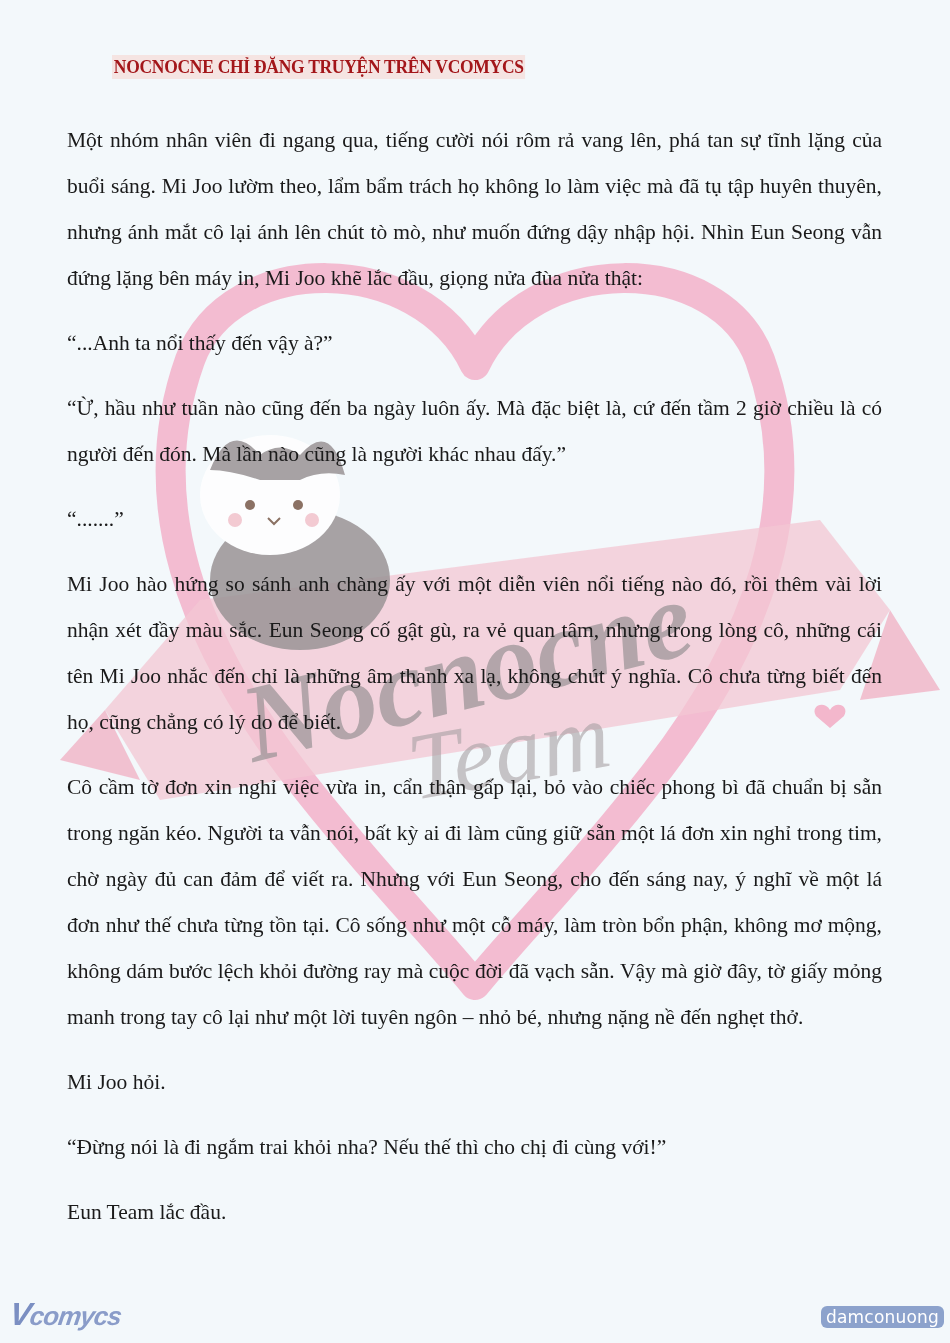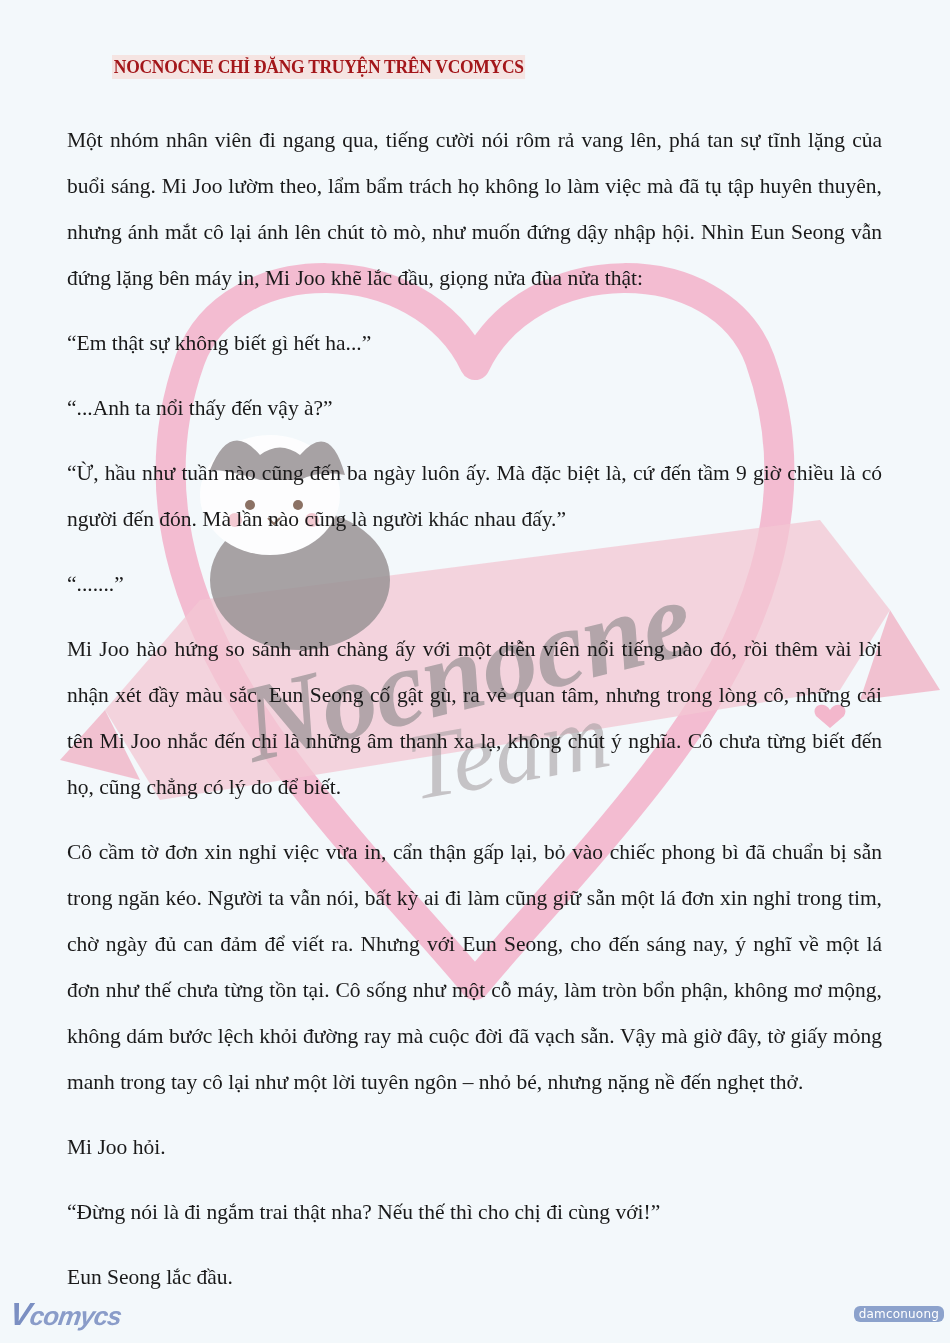--- a/index.html
+++ b/index.html
@@ -26,21 +26,21 @@
     .para { margin: 0 0 19px 0; text-align: justify; }
     .footer-logo {
       position: absolute; left: 10px; top: 1296px; z-index: 2;
       font-family: "Liberation Sans", sans-serif; font-style: italic; font-weight: bold;
       font-size: 26px; color: #8a9cc9; letter-spacing: -1px;
       transform: skewX(-8deg);
     }
     .footer-logo .v { font-size: 32px; color: #7b8fc2; }
     .footer-badge {
       position: absolute; right: 6px; top: 1306px; z-index: 2;
-      font-family: "DejaVu Sans", sans-serif; font-size: 12px;
+      font-family: "DejaVu Sans", sans-serif; font-size: 17px;
       color: #ffffff; background: #8ca2cc; border-radius: 6px;
       padding: 1px 5px; letter-spacing: 0.2px;
     }
   </style>
 </head>
 <body>
 
 <div class="page">
 
   <svg class="watermark" viewBox="0 0 950 1343" xmlns="http://www.w3.org/2000/svg">
@@ -65,29 +65,28 @@
     </g>
 
     <text x="240" y="705" font-family="Liberation Serif, serif" font-size="110" font-weight="bold" font-style="italic" fill="#9e9699" opacity="0.75" transform="rotate(-14 480 680)">Nocnocne</text>
     <text x="410" y="790" font-family="Liberation Serif, serif" font-size="95" font-style="italic" fill="#a8a0a3" opacity="0.6" transform="rotate(-10 470 770)">Team</text>
   </svg>
 
   <div class="header-banner">NOCNOCNE CHỈ ĐĂNG TRUYỆN TRÊN VCOMYCS</div>
 
   <div class="content">
     <p class="para">Một nhóm nhân viên đi ngang qua, tiếng cười nói rôm rả vang lên, phá tan sự tĩnh lặng của buổi sáng. Mi Joo lườm theo, lẩm bẩm trách họ không lo làm việc mà đã tụ tập huyên thuyên, nhưng ánh mắt cô lại ánh lên chút tò mò, như muốn đứng dậy nhập hội. Nhìn Eun Seong vẫn đứng lặng bên máy in, Mi Joo khẽ lắc đầu, giọng nửa đùa nửa thật:</p>
-    <p class="para">“Em thật sự không biết gì hết ha...”</p>
     <p class="para">“...Anh ta nổi thấy đến vậy à?”</p>
-    <p class="para">“Ừ, hầu như tuần nào cũng đến ba ngày luôn ấy. Mà đặc biệt là, cứ đến tầm 9 giờ chiều là có người đến đón. Mà lần nào cũng là người khác nhau đấy.”</p>
+    <p class="para">“Ừ, hầu như tuần nào cũng đến ba ngày luôn ấy. Mà đặc biệt là, cứ đến tầm 2 giờ chiều là có người đến đón. Mà lần nào cũng là người khác nhau đấy.”</p>
     <p class="para">“.......”</p>
     <p class="para">Mi Joo hào hứng so sánh anh chàng ấy với một diễn viên nổi tiếng nào đó, rồi thêm vài lời nhận xét đầy màu sắc. Eun Seong cố gật gù, ra vẻ quan tâm, nhưng trong lòng cô, những cái tên Mi Joo nhắc đến chỉ là những âm thanh xa lạ, không chút ý nghĩa. Cô chưa từng biết đến họ, cũng chẳng có lý do để biết.</p>
     <p class="para">Cô cầm tờ đơn xin nghỉ việc vừa in, cẩn thận gấp lại, bỏ vào chiếc phong bì đã chuẩn bị sẵn trong ngăn kéo. Người ta vẫn nói, bất kỳ ai đi làm cũng giữ sẵn một lá đơn xin nghỉ trong tim, chờ ngày đủ can đảm để viết ra. Nhưng với Eun Seong, cho đến sáng nay, ý nghĩ về một lá đơn như thế chưa từng tồn tại. Cô sống như một cỗ máy, làm tròn bổn phận, không mơ mộng, không dám bước lệch khỏi đường ray mà cuộc đời đã vạch sẵn. Vậy mà giờ đây, tờ giấy mỏng manh trong tay cô lại như một lời tuyên ngôn – nhỏ bé, nhưng nặng nề đến nghẹt thở.</p>
     <p class="para">Mi Joo hỏi.</p>
-    <p class="para">“Đừng nói là đi ngắm trai thật nha? Nếu thế thì cho chị đi cùng với!”</p>
-    <p class="para">Eun Seong lắc đầu.</p>
+    <p class="para">“Đừng nói là đi ngắm trai khỏi nha? Nếu thế thì cho chị đi cùng với!”</p>
+    <p class="para">Eun Team lắc đầu.</p>
   </div>
 
   <div class="footer-logo">
     <span class="v">V</span><span>comycs</span>
   </div>
 
   <div class="footer-badge">damconuong</div>
 </div>
 
 </body></html>

